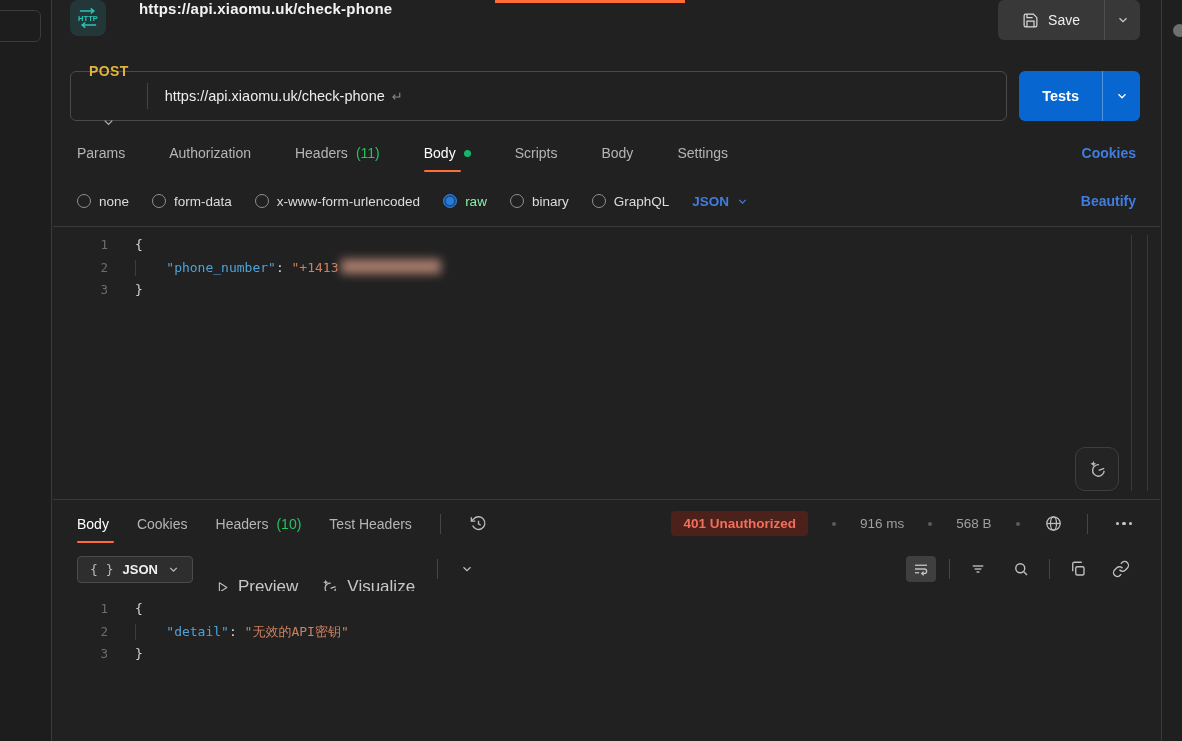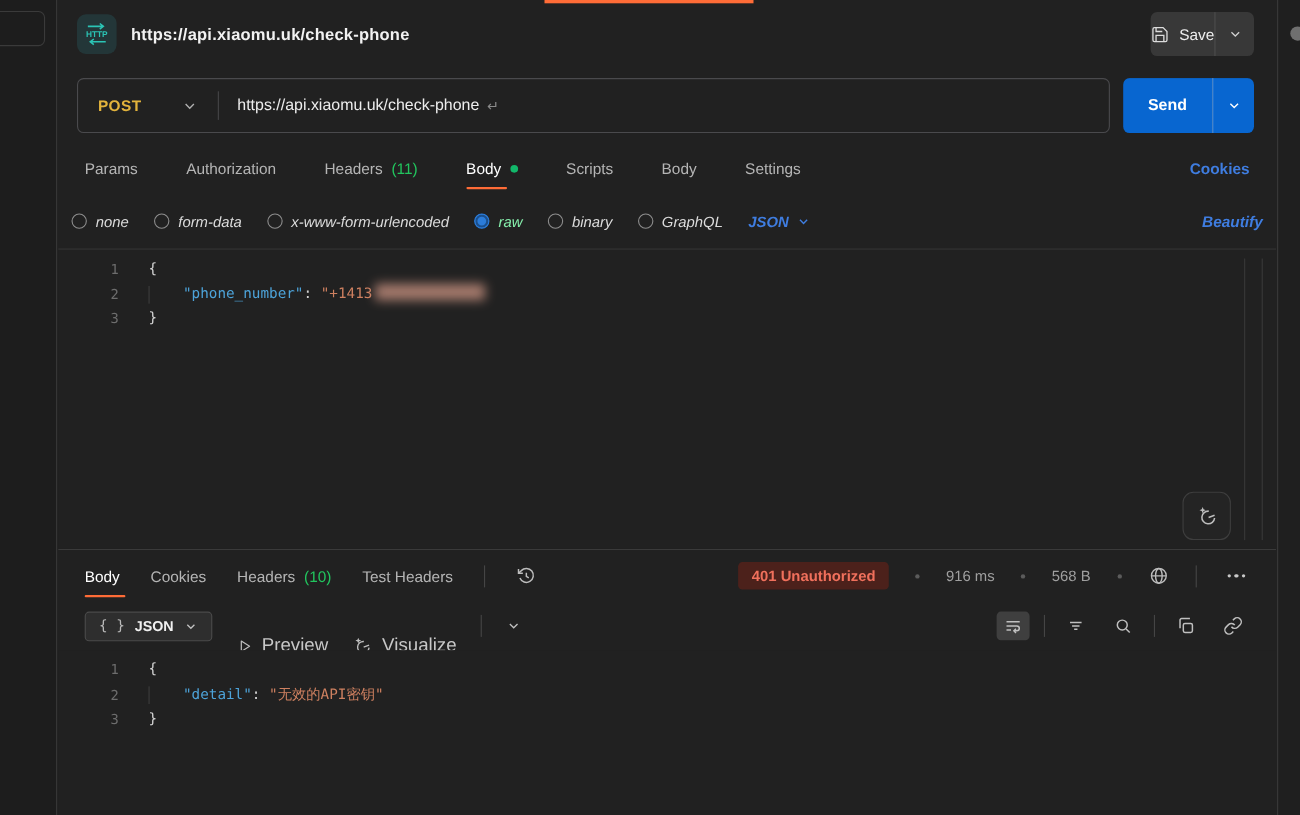--- a/index.html
+++ b/index.html
@@ -12,50 +12,50 @@
   .left-rail { position:absolute; left:0; top:0; width:52px; height:741px; background:#1d1d1d; border-right:1px solid #3a3a3a; }
   .rail-box { position:absolute; left:-8px; top:10px; width:49px; height:32px; border:1px solid #3a3a3a; border-radius:6px; }
   .right-rail { position:absolute; right:0; top:0; width:21px; height:741px; background:#1f1f1f; border-left:1px solid #3a3a3a; }
   .rail-dot { position:absolute; left:11px; top:24px; width:13px; height:13px; border-radius:50%; background:#6f6f6f; }
   .top-accent { position:absolute; left:495px; top:0; width:190px; height:3px; background:#ff6c37; z-index:5; }
 
   
   .main { position:absolute; left:53px; top:0; width:1107px; height:741px; display:flex; flex-direction:column; }
 
   
-  .topbar { height:62px; display:flex; align-items:center; padding:0 20px 0 17px; flex:none; }
+  .topbar { height:62px; display:flex; padding:0 20px 0 17px; flex:none;gap:20px; }
   .http-badge { width:36px; height:36px; border-radius:8px; background:#233638; display:flex; align-items:center; justify-content:center; margin-right:13px; flex:none; }
   .request-title { font-size:15px; font-weight:700; color:#f2f2f2; letter-spacing:.2px; }
   .save-group { margin-left:auto; display:flex; align-items:stretch; height:40px; background:#383838; border-radius:6px; overflow:hidden; }
-  .save-main { display:flex; align-items:center; gap:9px; padding:0 0; color:#ededed; font-size:14px; cursor:pointer; }
+  .save-main { display:flex; align-items:center; gap:9px; padding:0 24px; color:#ededed; font-size:14px; cursor:pointer; }
   .save-caret { width:36px; display:flex; align-items:center; justify-content:center; border-left:1px solid #4d4d4d; color:#cfcfcf; cursor:pointer; }
 
   
   .request-row { height:68px; display:flex; align-items:center; padding:0 20px 0 17px; gap:12px; flex:none; }
   .url-box { flex:1; height:50px; border:1px solid #4a4a4d; border-radius:6px; background:#212121; display:flex; align-items:center; }
-  .method-select { display:flex; align-items:center; padding:0 18px; gap:36px; cursor:pointer; }
+  .method-select { display:flex; align-items:center; padding:0 18px; gap:36px; cursor:pointer;flex-direction:column; }
   .method-label { color:#e2b33c; font-weight:700; font-size:14px; letter-spacing:.4px; }
   .url-vdiv { width:1px; height:26px; background:#454548; }
   .url-text { padding-left:17px; font-size:14.5px; color:#ededed; }
   .return-hint { color:#8a8a8a; font-size:13px; margin-left:7px; }
   .send-group { display:flex; height:50px; border-radius:6px; overflow:hidden; flex:none; }
   .send-main { background:#0866d0; color:#fff; font-weight:700; font-size:14.5px; padding:0 23px; display:flex; align-items:center; cursor:pointer; }
   .send-caret { width:38px; background:#0866d0; border-left:1px solid rgba(255,255,255,.3); display:flex; align-items:center; justify-content:center; color:#fff; cursor:pointer; }
 
   
   .tabs-row { height:46px; display:flex; align-items:center; padding:0 24px; gap:44px; font-size:14px; color:#b5b5b5; flex:none; }
   .tab { position:relative; height:100%; display:flex; align-items:center; gap:8px; cursor:pointer; white-space:nowrap; }
   .tab.active { color:#ffffff; }
   .tab.active::after { content:""; position:absolute; left:0; bottom:4px; width:37px; height:2px; background:#ff6c37; border-radius:1px; }
   .tab-count { color:#22c55e; }
   .body-dot { width:7px; height:7px; border-radius:50%; background:#12b76a; }
   .right-link { margin-left:auto; color:#3f7de0; font-weight:600; font-size:14px; cursor:pointer; }
 
   
-  .mode-row { height:50px; display:flex; align-items:center; padding:0 12px; gap:23px; font-size:13.5px; color:#dcdcdc; flex:none;font-style:italic; }
+  .mode-row { height:50px; display:flex; align-items:center; padding:0 24px; gap:23px; font-size:13.5px; color:#dcdcdc; flex:none; }
   .mode-opt { display:flex; align-items:center; gap:8px; cursor:pointer; white-space:nowrap; }
   .radio { width:14px; height:14px; border:1px solid #8e8e8e; border-radius:50%; flex:none; }
   .radio.selected { border:1px solid #2b7cd9; background:#2b7cd9; box-shadow:inset 0 0 0 2px #1b4f8c; }
   .lang-select { display:flex; align-items:center; gap:7px; color:#3f7de0; font-weight:700; font-size:13.5px; cursor:pointer; }
 
   .divider-h { height:1px; background:#3a3a3a; flex:none; }
 
   
   .editor { position:relative; background:#212121; padding-top:7px; font-family:"DejaVu Sans Mono", monospace; font-size:13px; }
   .req-editor { flex:none; height:272px; }
@@ -142,21 +142,21 @@
                 <polyline points="6 9 12 15 18 9"></polyline>
               </svg>
           </span>
         </div>
         <div class="url-vdiv"></div>
         <div class="url-text">https://api.xiaomu.uk/check-phone</div>
         <div class="return-hint">↵</div>
       </div>
       <div class="send-group">
         <div class="send-main">
-          <span>Send</span>
+          <span>Tests</span>
         </div>
         <div class="send-caret">
           <svg width="14" height="14" viewBox="0 0 24 24" fill="none" stroke="currentColor" stroke-width="2.2">
               <polyline points="6 9 12 15 18 9"></polyline>
             </svg>
         </div>
       </div>
     </div>
 
     <div class="tabs-row">

